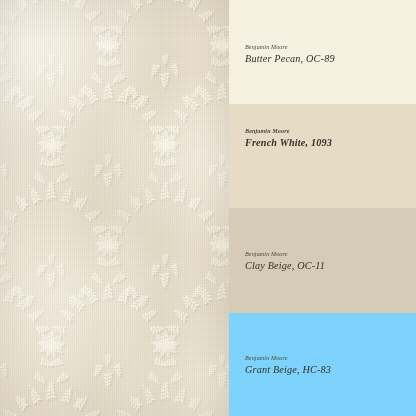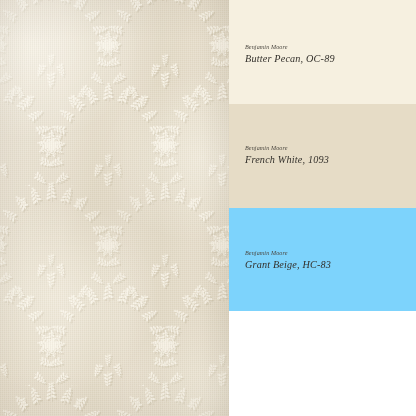--- a/index.html
+++ b/index.html
@@ -226,26 +226,32 @@
   <div id="swatch-column">
 
     <div class="swatch" style="height:104px;background:#f6f0e0;">
       <div class="swatch-label-group" style="top:44px;">
         <div class="brand">Benjamin Moore</div>
         <div class="color-name">Butter Pecan, OC-89</div>
       </div>
     </div>
 
     <div class="swatch" style="height:104px;background:#e6dcc6;">
-      <div class="swatch-label-group" style="top:41px;">
+      <div class="swatch-label-group" style="top:24px;font-weight:bold;">
         <div class="brand">Benjamin Moore</div>
         <div class="color-name">French White, 1093</div>
       </div>
     </div>
 
+    <div class="swatch" style="height:105px;background:#d6cbb6;">
+      <div class="swatch-label-group" style="top:43px;">
+        <div class="brand">Benjamin Moore</div>
+        <div class="color-name">Clay Beige, OC-11</div>
+      </div>
+    </div>
 
     <div class="swatch" style="height:103px;background:#7dd3fc;">
       <div class="swatch-label-group" style="top:42px;">
         <div class="brand">Benjamin Moore</div>
         <div class="color-name">Grant Beige, HC-83</div>
       </div>
     </div>
 
   </div>
 </div>

